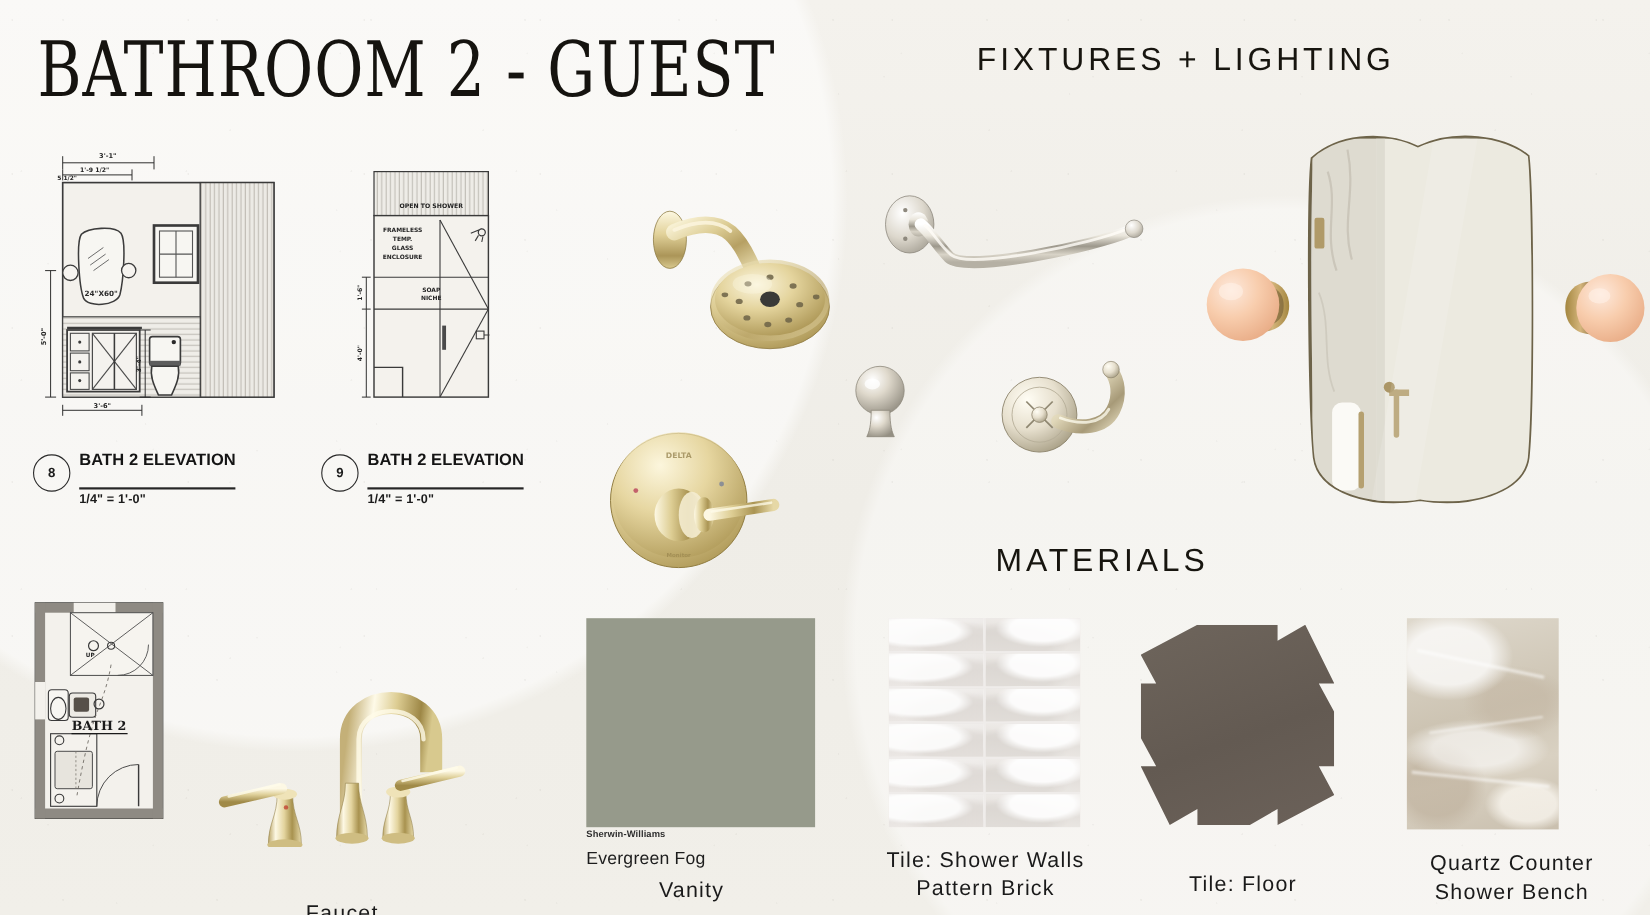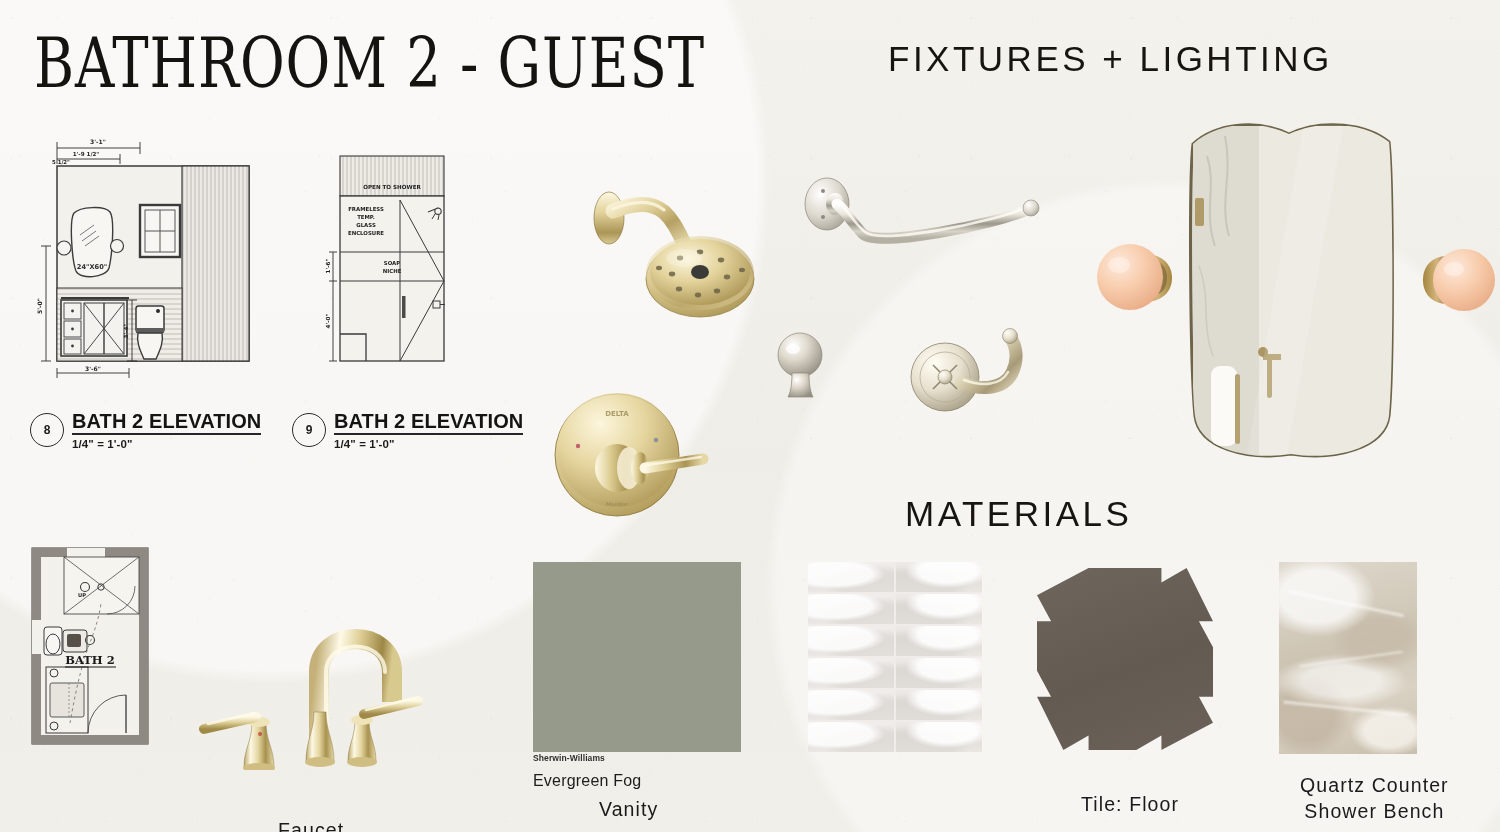--- a/index.html
+++ b/index.html
@@ -51,21 +51,21 @@
     font-weight: 400;
     letter-spacing: 1px;
     color: #15130f;
     transform: scaleX(.88) scaleY(1.12);
     transform-origin: left top;
     white-space: nowrap;
   }
   .title-section {
     position: absolute;
     font-family: "Liberation Sans", sans-serif;
-    font-size: 35px;
+    font-size: 29px;
     font-weight: 300;
     letter-spacing: 3.5px;
     color: #17150f;
     white-space: nowrap;
   }
   #h-fixtures { left: 888px; top: 39px; }
   #h-materials { left: 905px; top: 494px; }
 
   
   .abs { position: absolute; }
@@ -80,24 +80,24 @@
     width: 34px; height: 34px;
     border: 1.4px solid #2a2a2a;
     border-radius: 50%;
     display: flex; align-items: center; justify-content: center;
     font-size: 12px; font-weight: 700; color: #1b1b1b;
     flex: 0 0 auto;
     margin-top: 3px;
   }
   .dwg-txt { margin-left: 8px; }
   .dwg-name {
-    font-size: 20px; font-weight: 700; color: #141414;
+    font-size: 15px; font-weight: 700; color: #141414;
     letter-spacing: .1px; white-space: nowrap;
     border-bottom: 2px solid #262626;
-    padding-bottom: 0;
+    padding-bottom: 16px;
   }
   .dwg-scale {
     font-size: 11.5px; font-weight: 700; color: #1c1c1c;
     margin-top: 3px; letter-spacing: .1px;
   }
 
   
   .cap {
     position: absolute;
     font-family: "Liberation Sans", sans-serif;
@@ -707,20 +707,24 @@
     </div>
     <div class="col">
       <div class="brick"></div>
       <div class="brick"></div>
       <div class="brick"></div>
       <div class="brick"></div>
       <div class="brick"></div>
       <div class="brick"></div>
     </div>
   </div>
+  <div class="cap" style="left:806px; top:770px;">
+    <div>Tile: Shower Walls</div>
+    <div>Pattern Brick</div>
+  </div>
 
   <div id="sw-floortile">
     <div class="star"></div>
   </div>
   <div class="cap" style="left:1081px; top:792px;">Tile: Floor</div>
 
   <div id="sw-quartz">
     <div class="vein" style="left:8px; top:40px; width:118px; height:3px; transform:rotate(12deg);"></div>
     <div class="vein" style="left:20px; top:96px; width:104px; height:2.4px; transform:rotate(-8deg);"></div>
     <div class="vein" style="left:4px; top:145px; width:126px; height:2.8px; transform:rotate(6deg);"></div>

